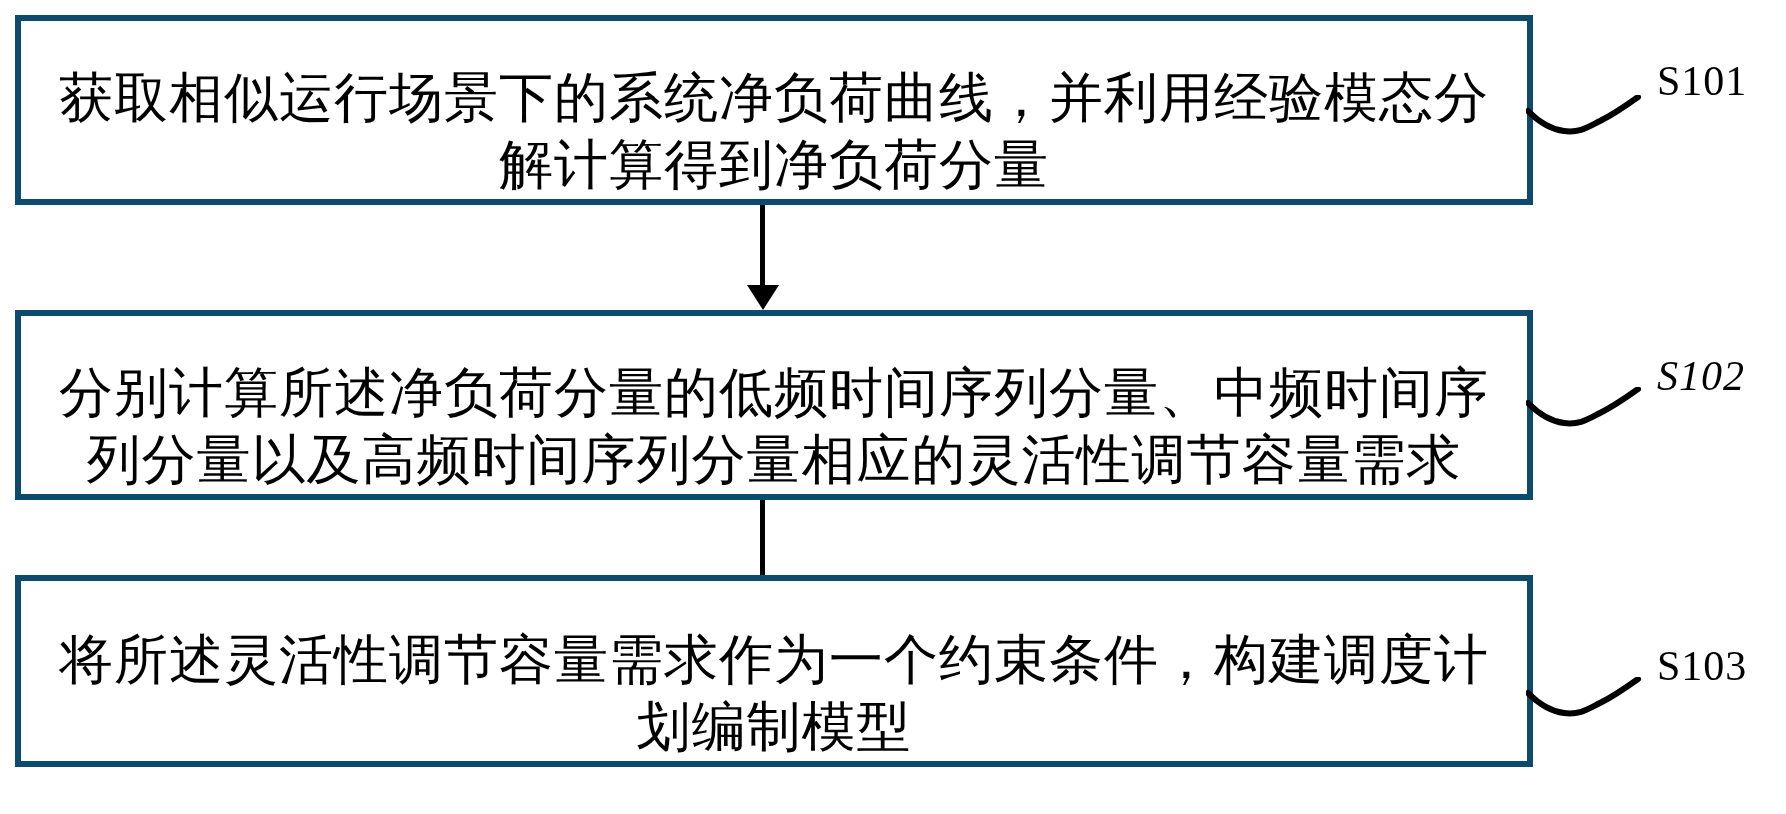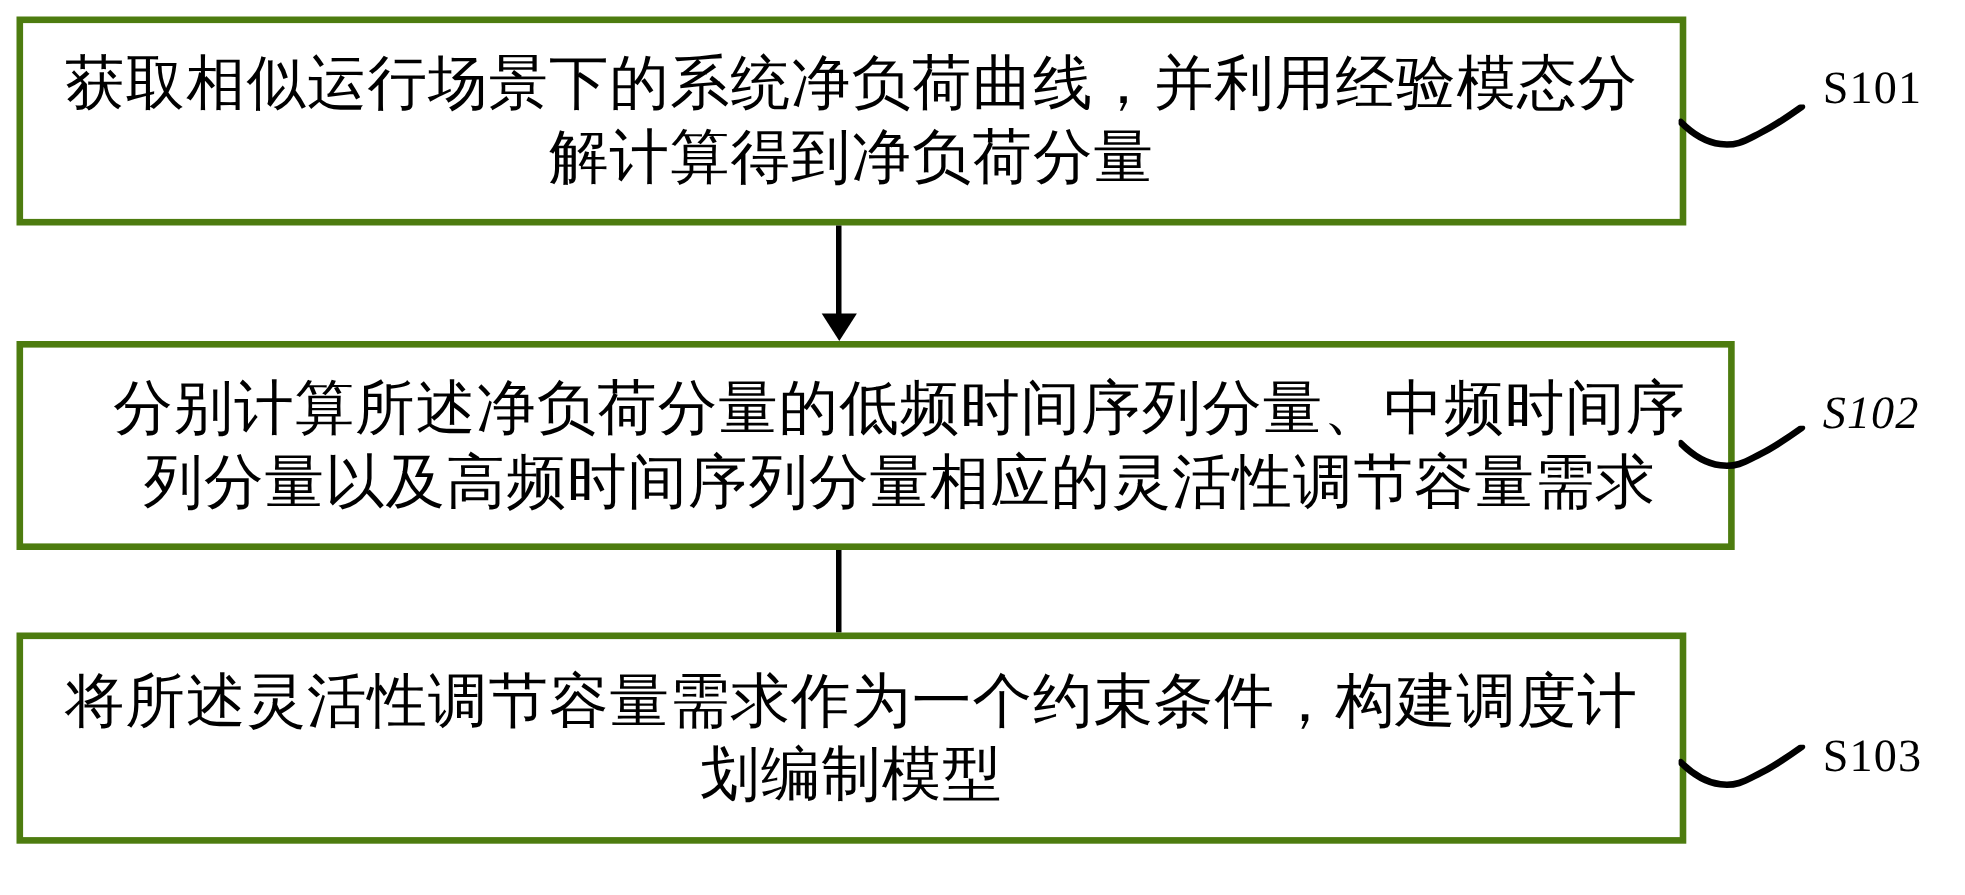--- a/index.html
+++ b/index.html
@@ -13,29 +13,29 @@
     height: 814px;
     background: #ffffff;
     font-family: "Liberation Serif", "DejaVu Serif", serif;
     color: #000000;
     overflow: hidden;
   }
   .step-box {
     position: absolute;
     left: 15px;
     width: 1506px; 
-    border: 6px solid #4d7c0f;
+    border: 6px solid #0c4a6e;
     background: #ffffff;
     display: flex;
-    align-items: center;
+    align-items: flex-end;
     justify-content: center;
     box-sizing: content-box;
   }
   .box-1 { top: 15px;  height: 178px; }
-  .box-2 { top: 310px; height: 178px; padding-left: 44px; }
+  .box-2 { top: 310px; height: 178px; }
   .box-3 { top: 575px; height: 180px; }
   .step-text {
     white-space: pre-line;
     text-align: center;
     font-size: 54px;
     line-height: 1.24;
     letter-spacing: 1px;
     font-weight: 500;
   }
   .arrow-line {
@@ -69,21 +69,21 @@
   .step-label {
     position: absolute;
     left: 1657px;
     font-size: 42px;
     line-height: 1;
     letter-spacing: 1px;
     color: #000000;
   }
   .label-1 { top: 60px; }
   .label-2 { top: 355px; font-style: italic; }
-  .label-3 { top: 667px; }
+  .label-3 { top: 645px; }
 </style>
 </head>
 <body>
 
 <div class="canvas">
 
   <div class="step-box box-1">
     <div class="step-text">获取相似运行场景下的系统净负荷曲线，并利用经验模态分
 解计算得到净负荷分量</div>
   </div>

